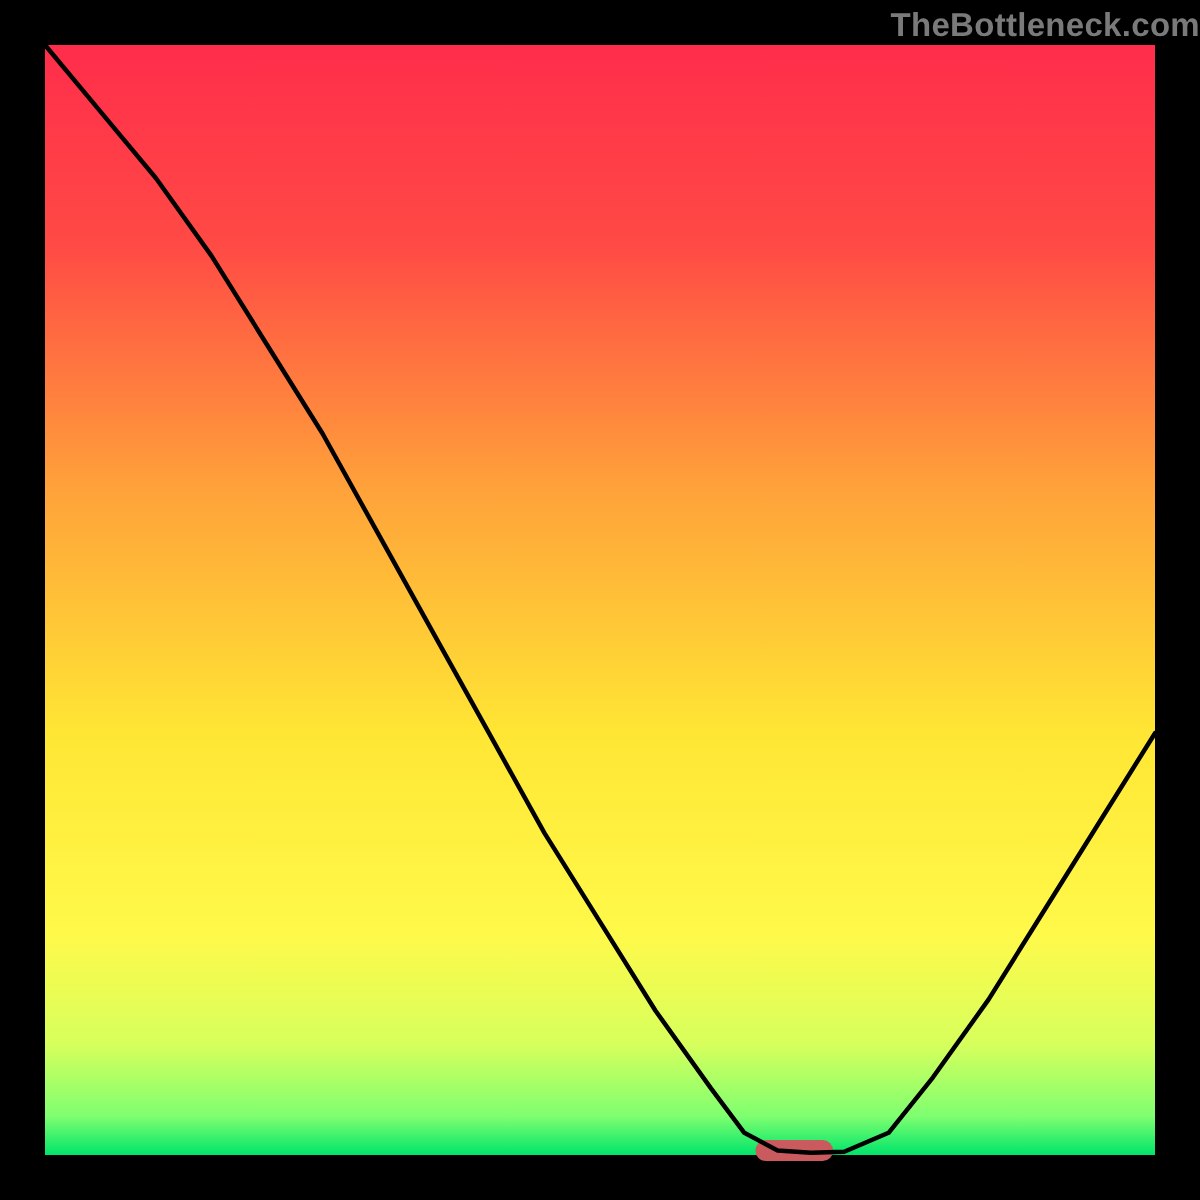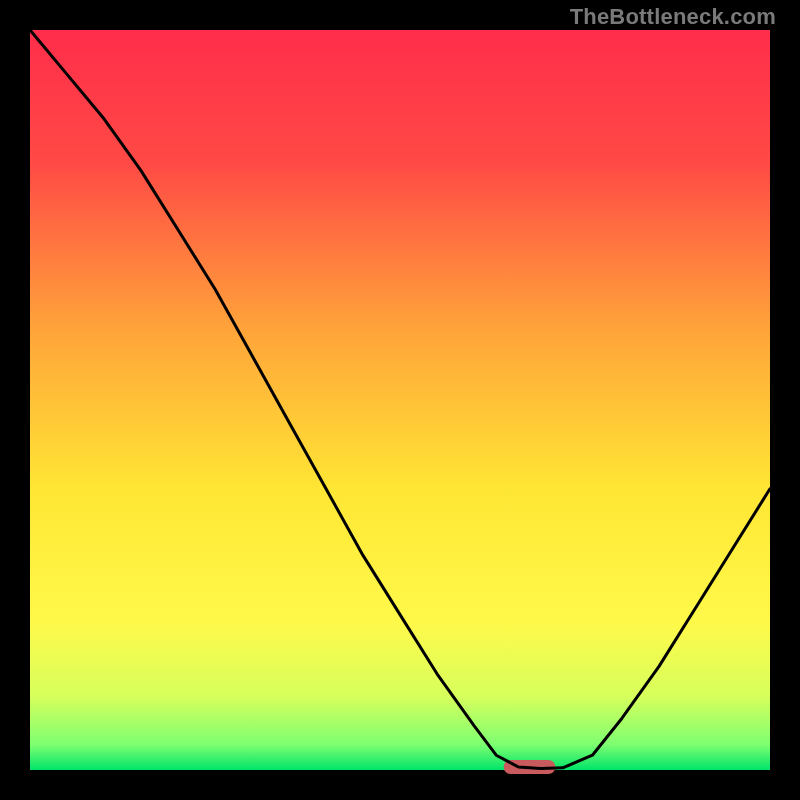--- a/index.html
+++ b/index.html
@@ -14,21 +14,21 @@
     position: relative;
     width: 800px;
     height: 800px;
   }
   svg {
     display: block;
   }
   .watermark {
     position: absolute;
     top: 4px;
-    right: 24px;
+    right: 0;
     font-family: Arial, Helvetica, sans-serif;
     font-size: 22px;
     font-weight: 600;
     color: #7a7a7a;
     letter-spacing: 0.2px;
     user-select: none;
   }
 </style>
 </head>
 <body>

